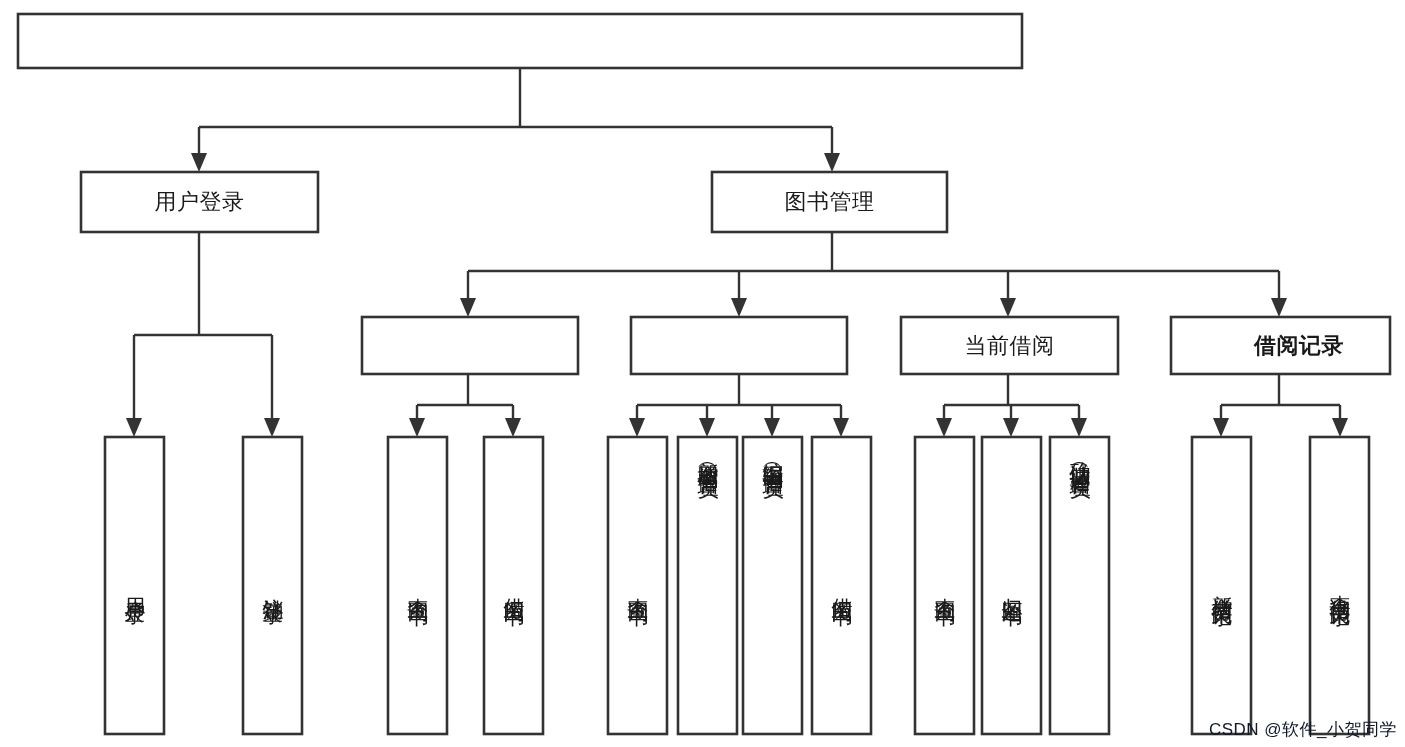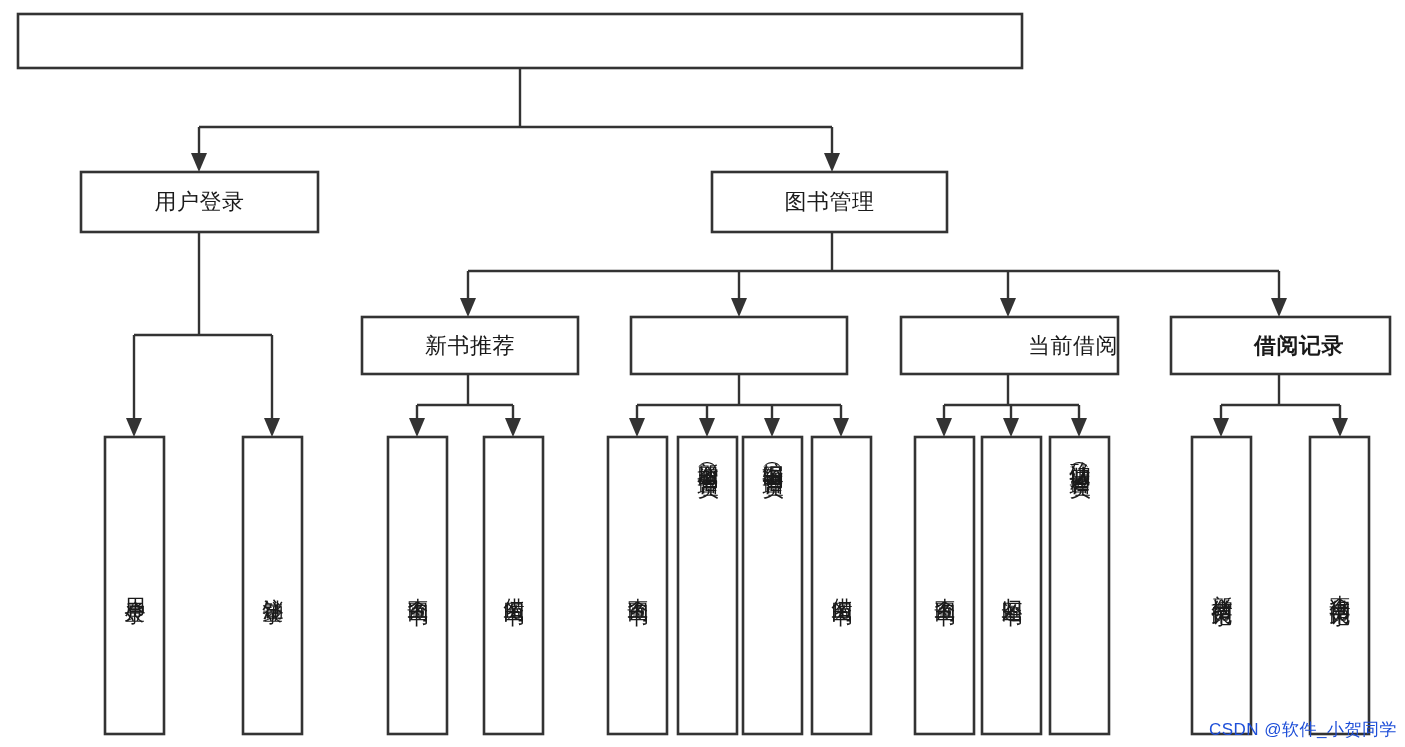--- a/index.html
+++ b/index.html
@@ -72,21 +72,21 @@
     color: #1a1a1a;
     white-space: nowrap;
     letter-spacing: 0.5px;
   }
   #watermark {
     position: absolute;
     right: 8px;
     bottom: 6px;
     font-family: "Liberation Sans", "DejaVu Sans", sans-serif;
     font-size: 17px;
-    color: #1d4ed8;
+    color: #0f172a;
     letter-spacing: 0.5px;
     white-space: nowrap;
   }
 </style>
 </head>
 <body>
 
 <div id="diagram-root">
 
   <svg id="tree-svg" viewBox="0 0 1405 747">
@@ -199,24 +199,21 @@
   </svg>
 
 
   <div class="hlabel-wrap" style="left:81px; top:172px; width:237px; height:60px;">
     <span class="hlabel-text">用户登录</span>
   </div>
   <div class="hlabel-wrap" style="left:712px; top:172px; width:235px; height:60px;align-items:center;">
     <span class="hlabel-text">图书管理</span>
   </div>
 
-  <div class="hlabel-wrap" style="left:362px; top:317px; width:216px; height:57px;">
-    <span class="hlabel-text">新书推荐</span>
-  </div>
-  <div class="hlabel-wrap" style="left:901px; top:317px; width:217px; height:57px;justify-content:flex-end;">
+  <div class="hlabel-wrap" style="left:901px; top:317px; width:217px; height:57px;">
     <span class="hlabel-text">当前借阅</span>
   </div>
   <div class="hlabel-wrap" style="left:1171px; top:317px; width:256px; height:57px;font-weight:bold;">
     <span class="hlabel-text">借阅记录</span>
   </div>
 
   <div class="vlabel-wrap" style="left:105px; top:437px; width:59px; height:297px;">
     <span class="vlabel-text">用户登录</span>
   </div>
   <div class="vlabel-wrap" style="left:243px; top:437px; width:59px; height:297px;">

